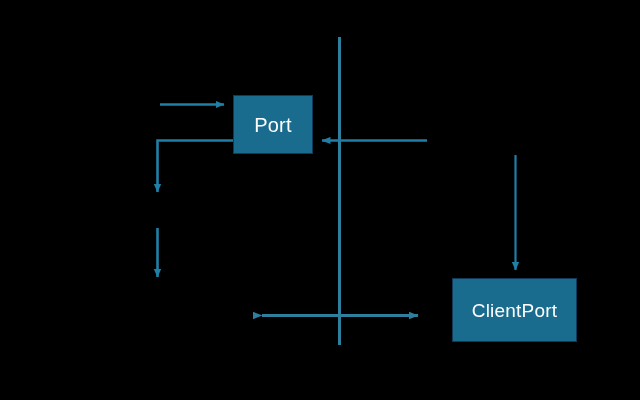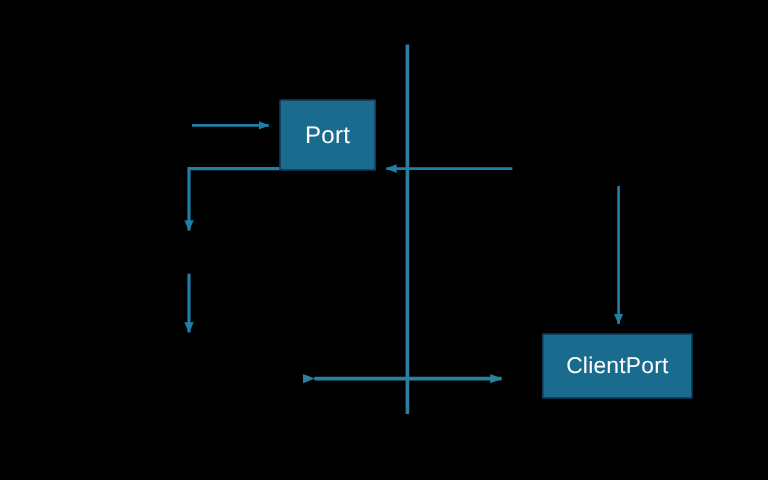--- a/index.html
+++ b/index.html
@@ -33,24 +33,24 @@
   }
   .node-label {
     color: #FFFFFF;
     font-family: "Liberation Sans", sans-serif;
     font-size: 19px;
     font-weight: 400;
     letter-spacing: 0.2px;
     line-height: 1;
     white-space: nowrap;
   }
-  #node-port { left: 233px; top: 83px; width: 80px; height: 59px; }
+  #node-port { left: 233px; top: 95px; width: 80px; height: 59px; }
   #node-port .node-label { font-size: 20px; }
   #node-acceptport { left: 93px; top: 285px; width: 127px; height: 47px; }
-  #node-clientport { left: 452px; top: 278px; width: 125px; height: 54px; }
+  #node-clientport { left: 452px; top: 278px; width: 125px; height: 64px; }
 </style>
 </head>
 <body>
 
 <div id="canvas">
 
   <svg id="diagram-svg" viewBox="0 0 640 400" xmlns="http://www.w3.org/2000/svg">
     <defs>
       <marker id="arrow-right" markerWidth="9" markerHeight="8" refX="8.5" refY="4" orient="auto" markerUnits="userSpaceOnUse">
         <path d="M0,0.4 L9,4 L0,7.6 Z" fill="#1F7FA6"></path>

